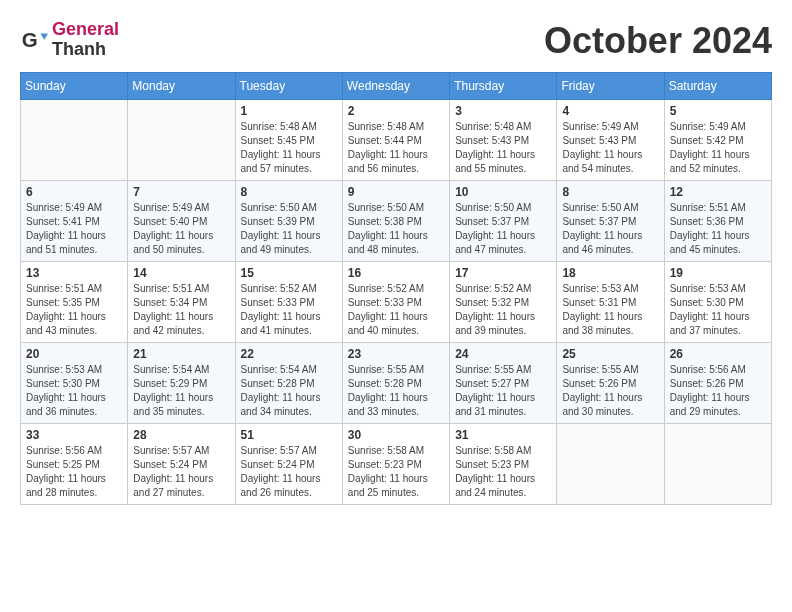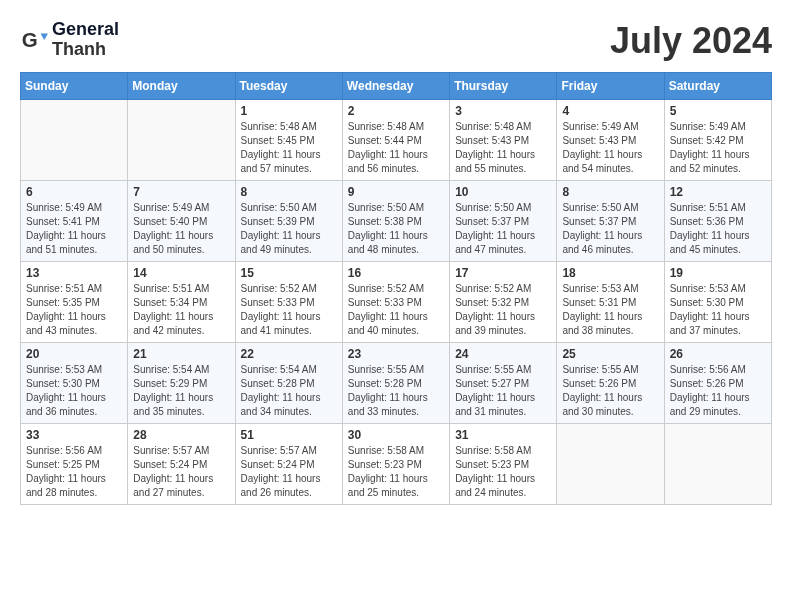--- a/index.html
+++ b/index.html
@@ -21,21 +21,21 @@
       align-items: center;
       gap: 4px;
     }
     .logo-text {
       font-size: 18px;
       font-weight: bold;
       color: #333;
       line-height: 1.1;
     }
     .logo-text span {
-      color: #0f172a;
+      color: #be185d;
     }
     .logo-icon {
       width: 28px;
       height: 28px;
     }
     .title-section {
       text-align: right;
     }
     .month-title {
       font-size: 36px;
@@ -50,21 +50,21 @@
       width: 100%;
       border-collapse: collapse;
       font-size: 11px;
     }
     .calendar th {
       background: #4a90d9;
       color: #fff;
       padding: 6px 4px;
       text-align: left;
       font-size: 12px;
-      font-weight: bold;
+      font-weight: normal;
       border: 1px solid #3a80c9;
     }
     .calendar td {
       border: 1px solid #ccc;
       padding: 4px 5px;
       vertical-align: top;
       min-height: 80px;
       background: #fff;
       width: calc(100% / 7);
     }
@@ -94,21 +94,21 @@
     <svg class="logo-icon" viewBox="0 0 30 30">
       <text x="2" y="22" font-size="22" font-weight="bold" fill="#333">G</text>
       <polygon points="22,8 30,8 26,15" fill="#4a90d9"></polygon>
     </svg>
     <div class="logo-text">
       <div><span>General</span></div>
       <div>Thanh</div>
     </div>
   </div>
   <div class="title-section">
-    <div class="month-title">July 2024</div>
+    <div class="month-title">October 2024</div>
   </div>
 </div>
 
 <table class="calendar">
   <thead>
     <tr>
     <th>Sunday</th>
         <th>Monday</th>
         <th>Tuesday</th>
         <th>Wednesday</th>

